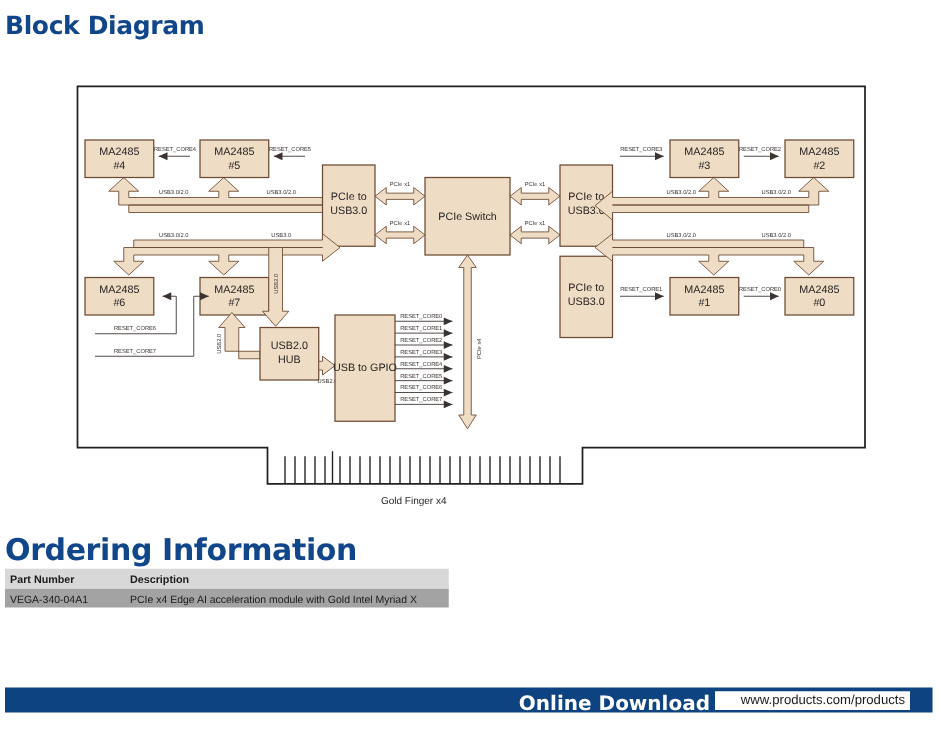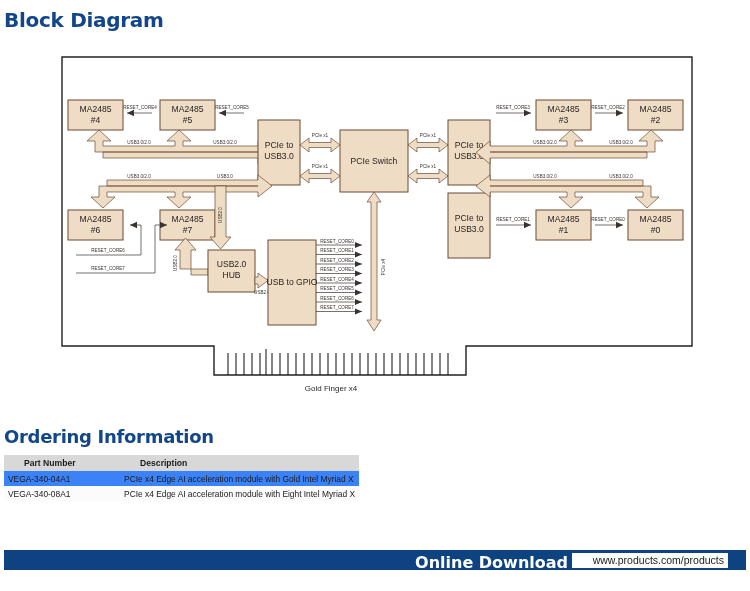--- a/index.html
+++ b/index.html
@@ -6,33 +6,33 @@
   html,body{margin:0;padding:0;background:#ffffff;}
   body{width:750px;height:591px;position:relative;overflow:hidden;
        font-family:"Liberation Sans","DejaVu Sans",sans-serif;color:#231f20;}
 
   .page{position:absolute;inset:0;}
 
   
   .section-title{position:absolute;font-weight:bold;color:#12468a;
        letter-spacing:-0.3px;font-family:"DejaVu Sans","Liberation Sans",sans-serif;}
   #block-diagram-title{left:4px;top:8px;font-size:20px;}
-  #ordering-title{left:4px;top:426px;font-size:18px;}
+  #ordering-title{left:4px;top:426px;font-size:24px;}
 
   
-  #diagram{position:absolute;left:0;top:45px;width:700px;height:360px;}
+  #diagram{position:absolute;left:0;top:57px;width:700px;height:360px;}
   #diagram svg{display:block;}
 
   
   #ordering-table{position:absolute;left:4px;top:455px;width:355px;
        border-collapse:collapse;font-size:8.4px;}
   #ordering-table th{background:#d8d8d8;text-align:left;font-weight:bold;
-       padding:3px 20px;font-size:8.6px;color:#1a1a1a;}
+       padding:3px 4px;font-size:8.6px;color:#1a1a1a;}
   #ordering-table td{padding:2.5px 4px;color:#1a1a1a;white-space:nowrap;}
-  #ordering-table tr.odd td{background:#3b82f6;}
+  #ordering-table tr.odd td{background:#a3a3a3;}
   #ordering-table tr.even td{background:#fbfbfb;}
   .col-pn{width:88px;}
 
   
   #footer-bar{position:absolute;left:4px;top:550px;width:742px;height:20px;
        background:#0d4380;}
   #footer-label{position:absolute;right:182px;top:553px;color:#ffffff;
        font-weight:bold;font-size:16px;
        font-family:"DejaVu Sans","Liberation Sans",sans-serif;}
   #footer-url-box{position:absolute;right:22px;top:552.5px;width:156px;height:15px;
@@ -312,24 +312,20 @@
       <tr>
         <th class="col-pn">Part Number</th>
         <th>Description</th>
       </tr>
     </thead>
     <tbody>
       <tr class="odd">
         <td>VEGA-340-04A1</td>
         <td>PCIe x4 Edge AI acceleration module with Gold Intel Myriad X</td>
       </tr>
-      <tr class="even">
-        <td>VEGA-340-08A1</td>
-        <td>PCIe x4 Edge AI acceleration module with Eight Intel Myriad X</td>
-      </tr>
     </tbody>
   </table>
 
   <div id="footer-bar"></div>
   <div id="footer-label">Online Download</div>
   <div id="footer-url-box"></div>
   <div id="footer-url">www.products.com/products</div>
 
 </div>
 

